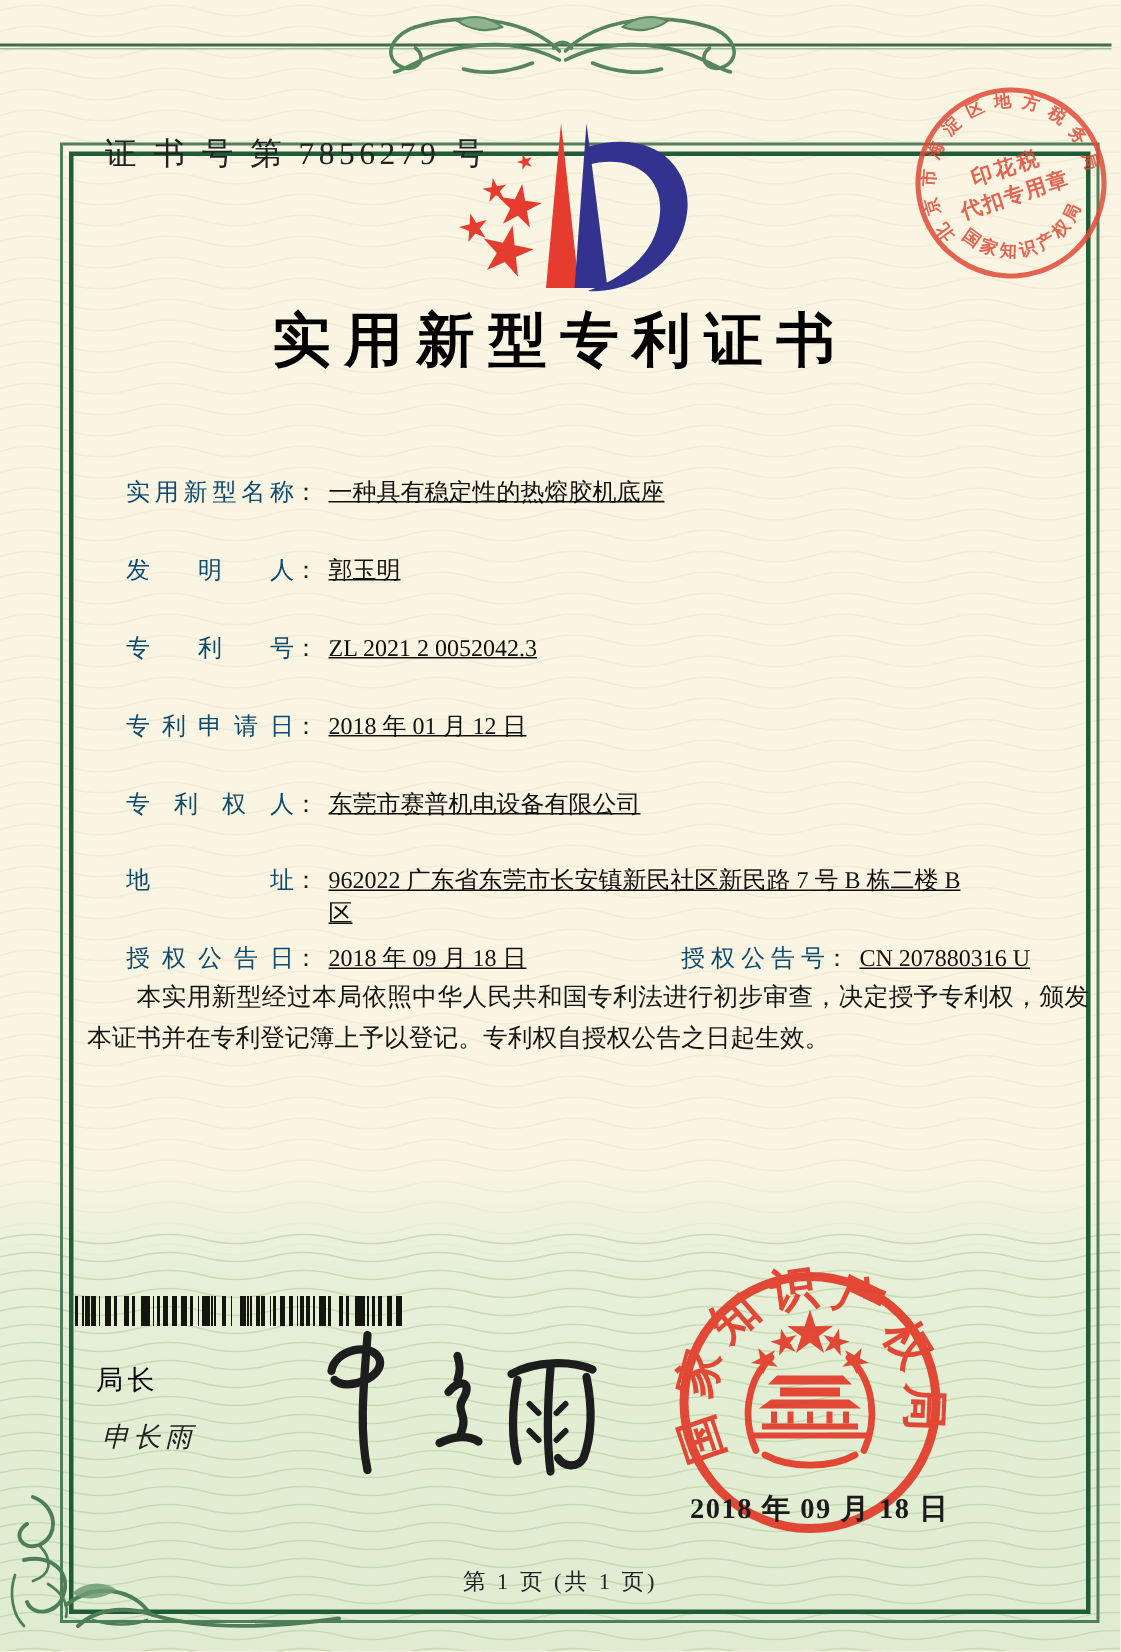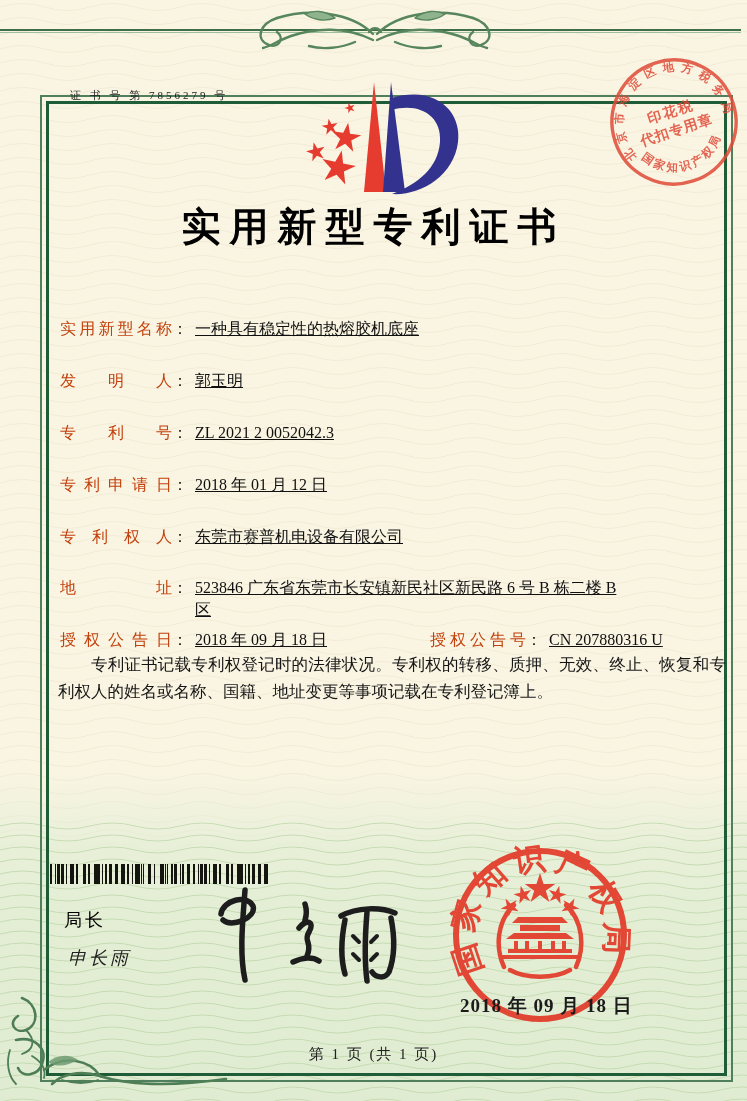--- a/index.html
+++ b/index.html
@@ -20,30 +20,30 @@
   .frame-inner{
     position:absolute;left:4px;top:4px;right:4px;bottom:4px;
     border:3px solid #1f5c38;
   }
   
   .top-line{position:absolute;left:0;top:29px;width:741px;height:2px;background:#3f6f49;z-index:1;}
   .top-line2{position:absolute;left:0;top:32px;width:741px;height:1px;background:#9dbfa0;z-index:1;}
   
   .cert-no{
     position:absolute;left:70px;top:88px;z-index:2;
-    font-size:11px;letter-spacing:3px;color:#222;
+    font-size:21px;letter-spacing:3px;color:#222;
   }
   .title{
     position:absolute;left:0;top:200px;width:747px;text-align:center;z-index:2;
     font-size:39px;font-weight:bold;letter-spacing:9px;color:#000000;
   }
   .frow{position:absolute;left:60px;z-index:2;font-size:16px;line-height:22px;white-space:nowrap;}
   .flabel{
     display:inline-block;width:112px;vertical-align:top;
-    text-align:justify;text-align-last:justify;color:#c2410c;
+    text-align:justify;text-align-last:justify;color:#0c4a6e;margin-left:24px;
   }
   .fcolon{display:inline-block;vertical-align:top;}
   .fvalue{display:inline-block;margin-left:7px;vertical-align:top;color:#101010;text-decoration:underline;}
   .fvalue-block{white-space:normal;width:556px;}
   .paras{
     position:absolute;left:58px;top:651px;width:668px;z-index:2;
     font-size:16.5px;line-height:27px;color:#151515;text-align:justify;
   }
   .paras p{margin:0;text-indent:2em;}
   
@@ -144,31 +144,31 @@
 <div class="frow" style="top:422px">
   <span class="flabel">专利号</span><span class="fcolon">：</span><span class="fvalue">ZL 2021 2 0052042.3</span>
 </div>
 <div class="frow" style="top:474px">
   <span class="flabel">专利申请日</span><span class="fcolon">：</span><span class="fvalue">2018 年 01 月 12 日</span>
 </div>
 <div class="frow" style="top:526px">
   <span class="flabel">专利权人</span><span class="fcolon">：</span><span class="fvalue">东莞市赛普机电设备有限公司</span>
 </div>
 <div class="frow" style="top:577px">
-  <span class="flabel">地址</span><span class="fcolon">：</span><span class="fvalue fvalue-block"><span>523846 广东省东莞市长安镇新民社区新民路 6 号 B 栋二楼 B</span><br><span>区</span></span>
+  <span class="flabel">地址</span><span class="fcolon">：</span><span class="fvalue fvalue-block"><span>962022 广东省东莞市长安镇新民社区新民路 7 号 B 栋二楼 B</span><br><span>区</span></span>
 </div>
 <div class="frow" style="top:629px">
   <span class="flabel">授权公告日</span><span class="fcolon">：</span><span class="fvalue">2018 年 09 月 18 日</span>
 </div>
 <div class="frow" style="left:430px;top:629px">
   <span class="flabel" style="width:96px">授权公告号</span><span class="fcolon">：</span><span class="fvalue">CN 207880316 U</span>
 </div>
 
 <div class="paras">
-  <p>专利证书记载专利权登记时的法律状况。专利权的转移、质押、无效、终止、恢复和专利权人的姓名或名称、国籍、地址变更等事项记载在专利登记簿上。</p>
+  <p>本实用新型经过本局依照中华人民共和国专利法进行初步审查，决定授予专利权，颁发本证书并在专利登记簿上予以登记。专利权自授权公告之日起生效。</p>
 </div>
 
 <div class="barcode"></div>
 
 <div class="director-title">局长</div>
 <div class="director-name">申长雨</div>
 
 <svg class="abs" style="left:195px;top:878px;z-index:2" width="215" height="112" xmlns="http://www.w3.org/2000/svg">
   <g fill="none" stroke="#1d1d1d" stroke-width="5.5" stroke-linecap="round" stroke-linejoin="round">
     <path d="M50,12 C48,40 44,75 50,102"></path>

